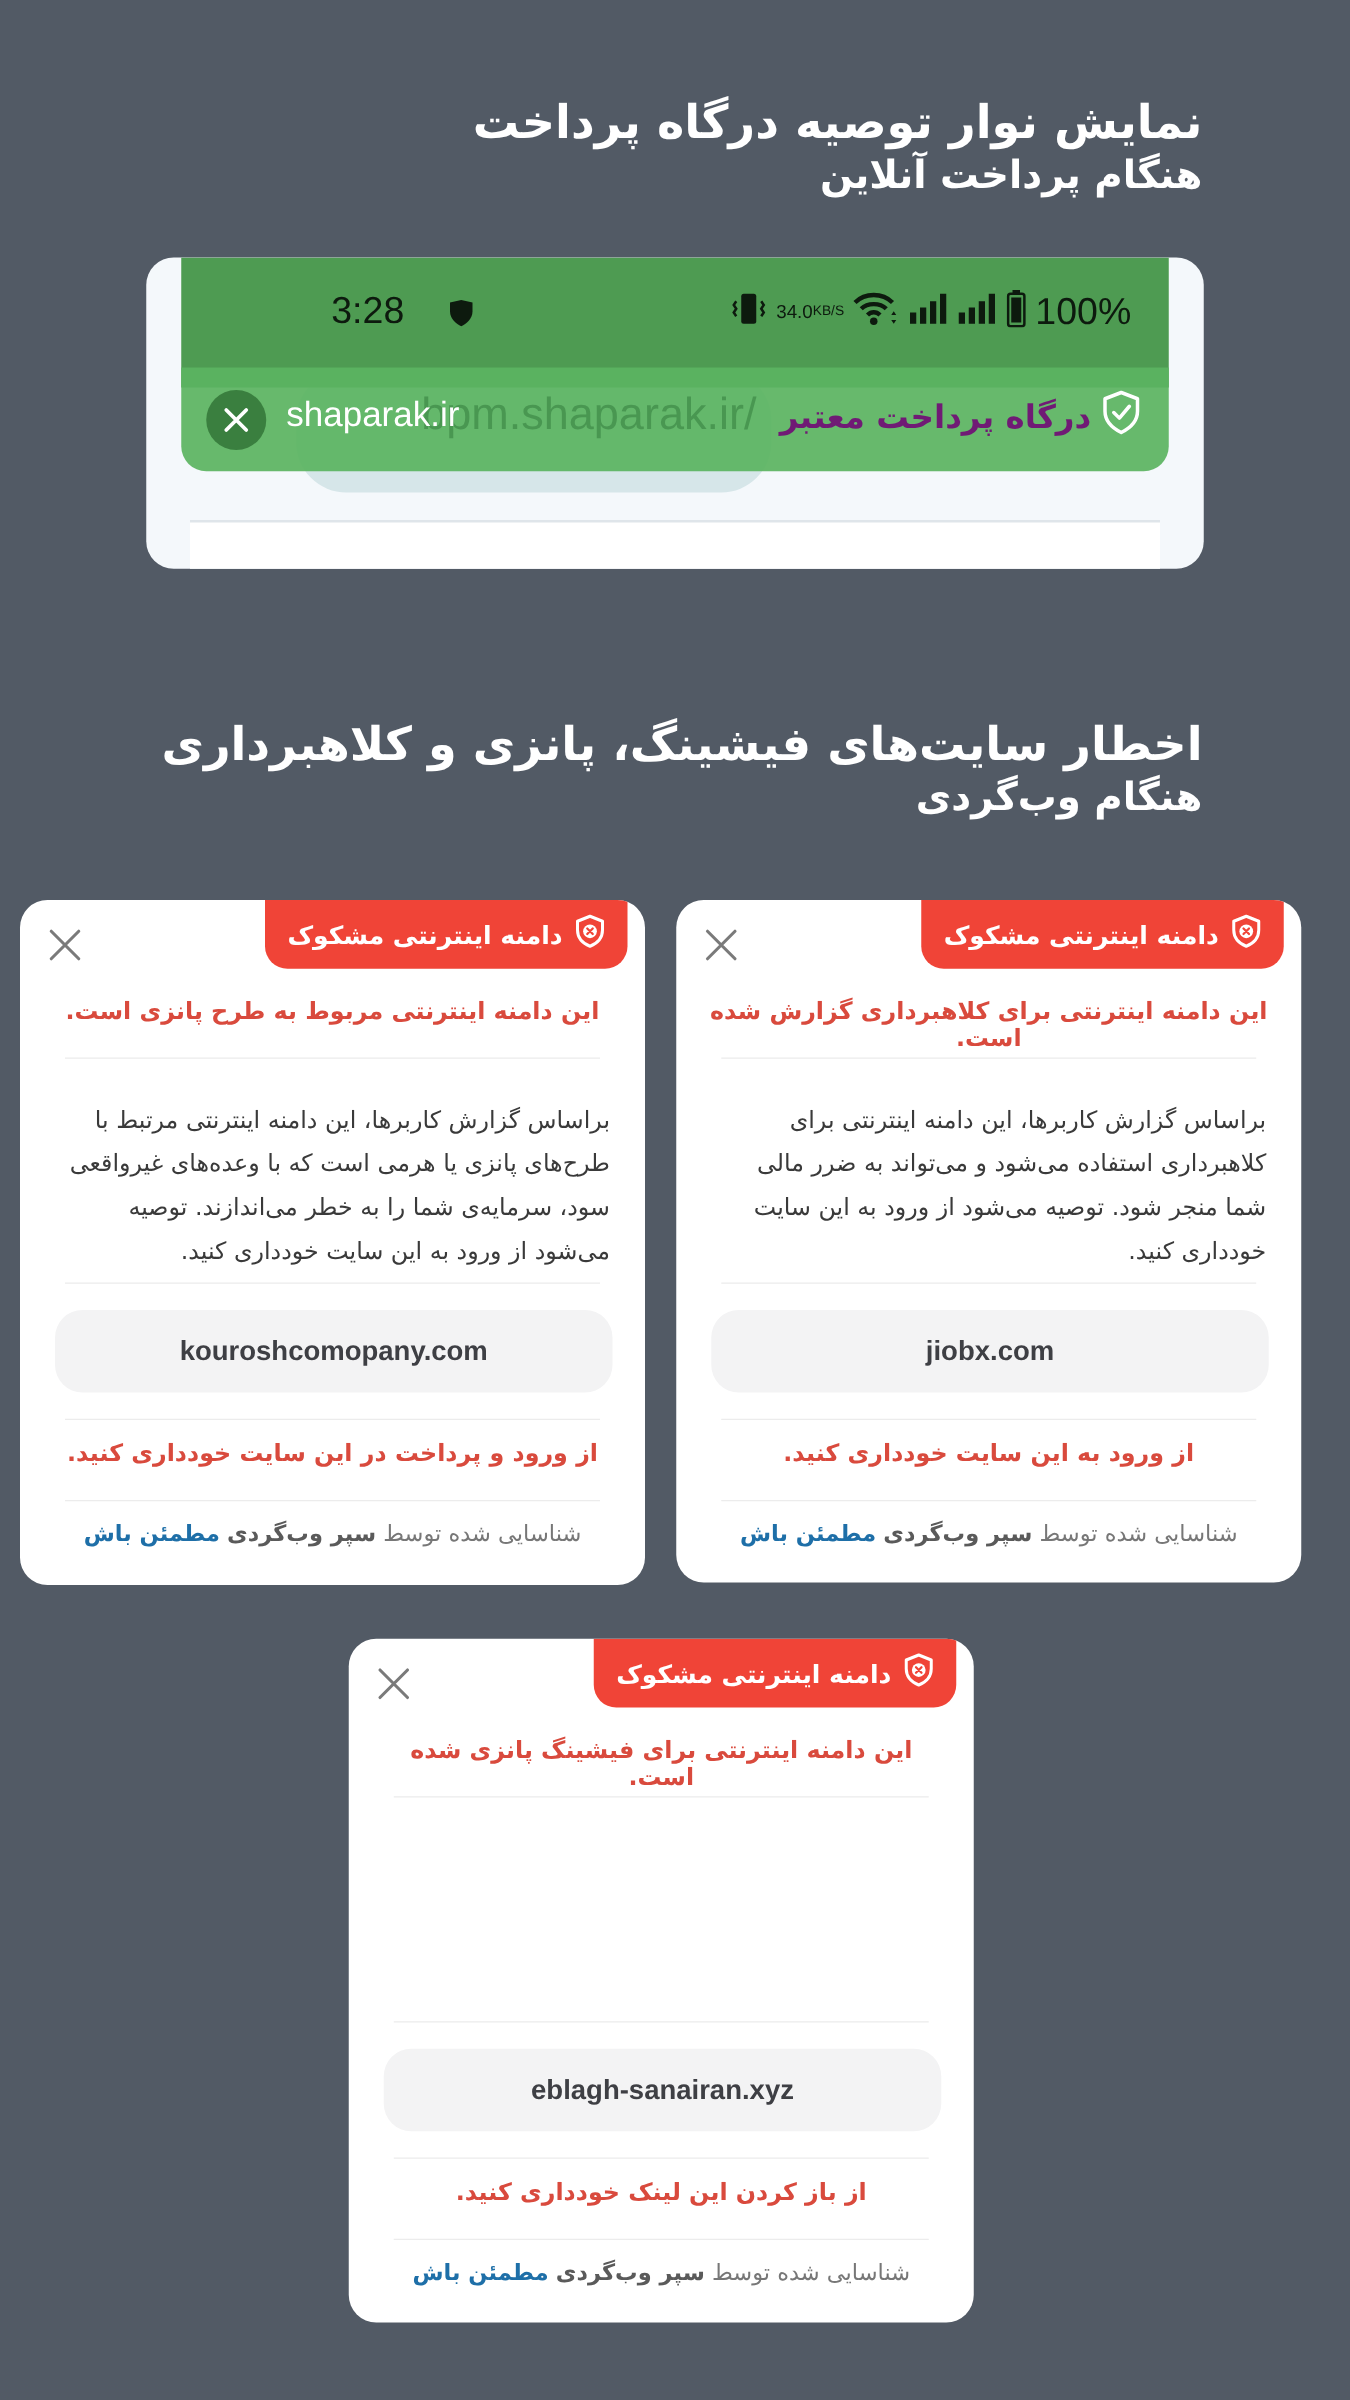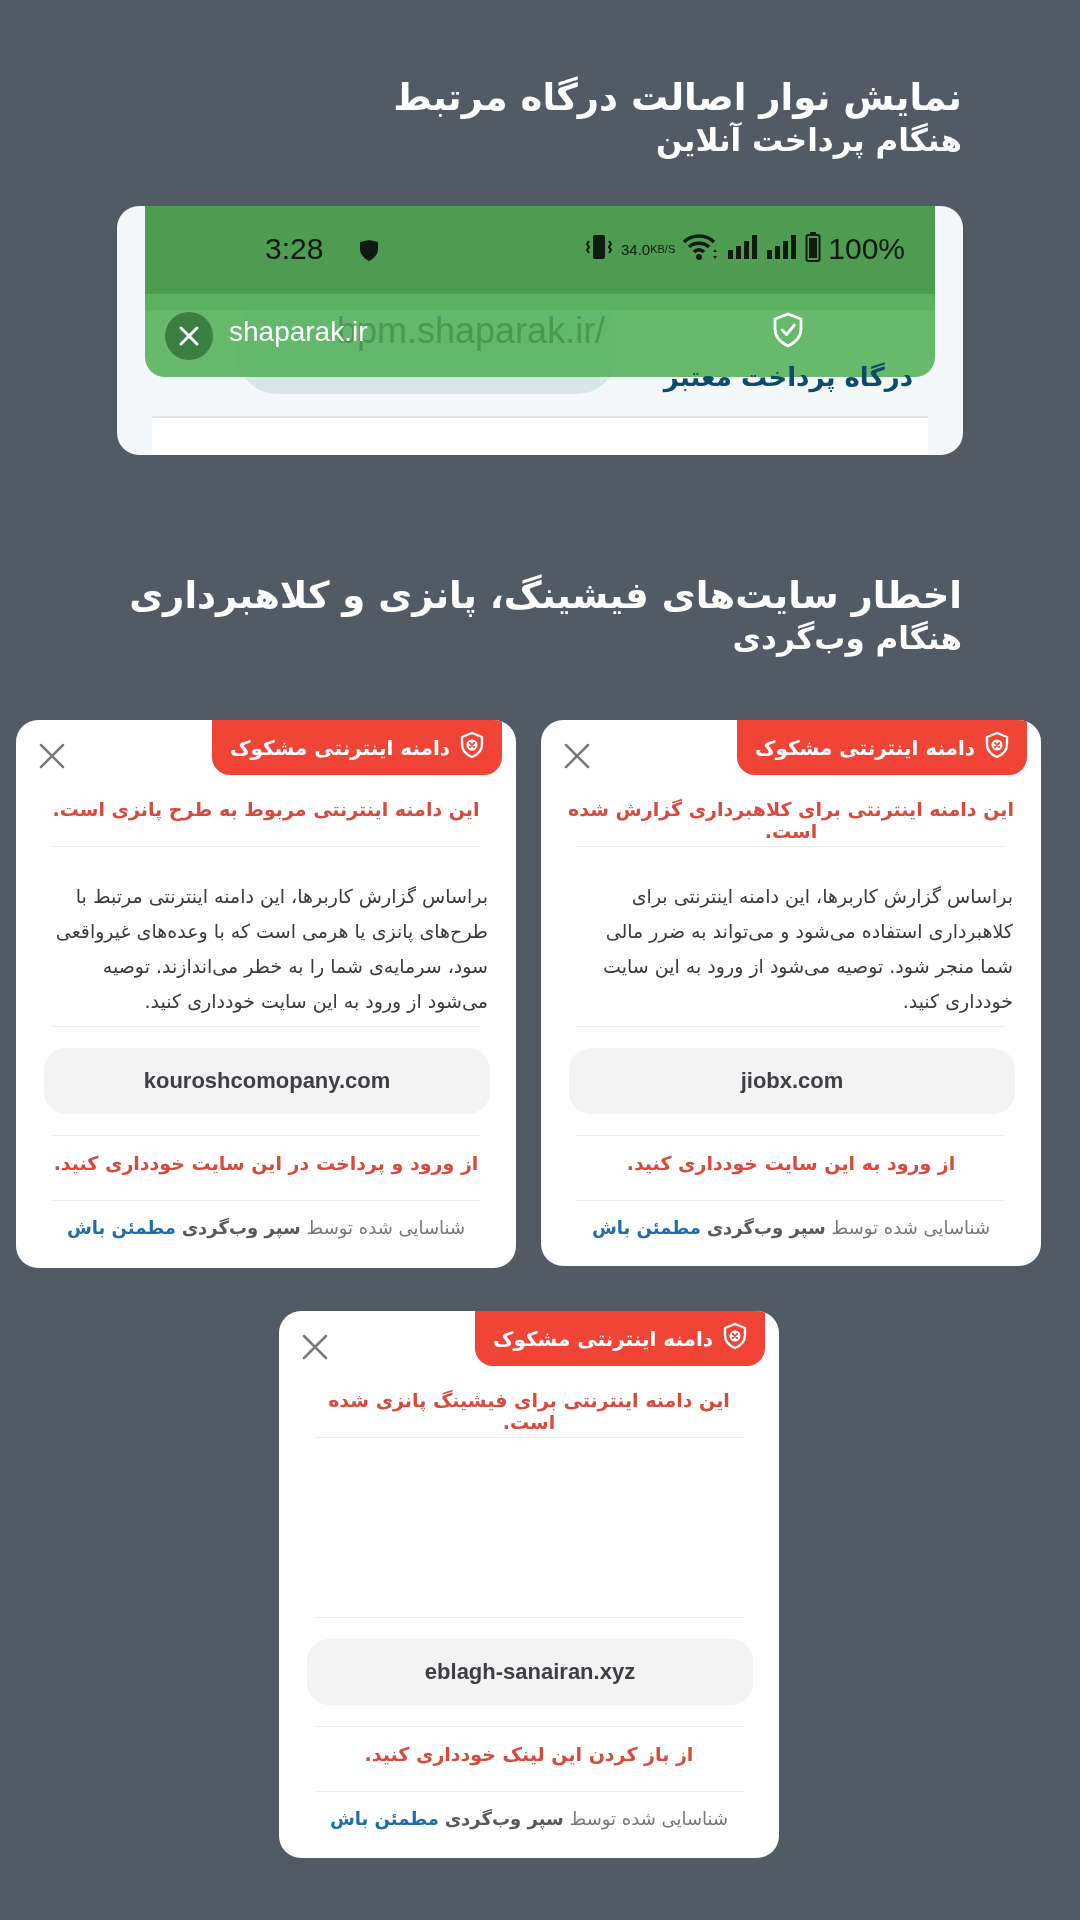--- a/index.html
+++ b/index.html
@@ -92,21 +92,21 @@
   }
   .trust-bar .ghost-url {
     position: absolute; left: 160px; top: 16px;
     font-family: Liberation Sans, sans-serif;
     font-size: 36px; color: rgba(40, 110, 50, 0.45); margin-left: 32px;
   }
   .trust-bar .trusted {
     position: absolute; right: 22px; top: 18px;
     display: flex; align-items: center; gap: 8px;
     direction: rtl;
-    font-size: 26px; font-weight: bold; color: #0c4a6e; flex-direction: column;
+    font-size: 26px; font-weight: bold; color: #701a75;
   }
 
   
   .card {
     position: absolute;
     width: 500px;
     background: #ffffff;
     border-radius: 22px;
     direction: rtl;
     overflow: hidden;
@@ -160,21 +160,21 @@
     text-align: center;
     color: #777777; font-size: 18px;
   }
   .card .footer .strong { color: #5a5a5a; font-weight: bold; }
   .card .footer .brand { color: #1e6fa8; font-weight: bold; }
 </style>
 </head>
 <body>
 
 <div class="heading" id="heading1">
-  <div class="h-title">نمایش نوار اصالت درگاه مرتبط</div>
+  <div class="h-title">نمایش نوار توصیه درگاه پرداخت</div>
   <div class="h-sub">هنگام پرداخت آنلاین</div>
 </div>
 
 <div class="phone">
   <div class="url-pill"></div>
   <div class="page-white"></div>
 
   <div class="statusbar">
     <span class="time">3:28</span>
     <span class="shield-small">

